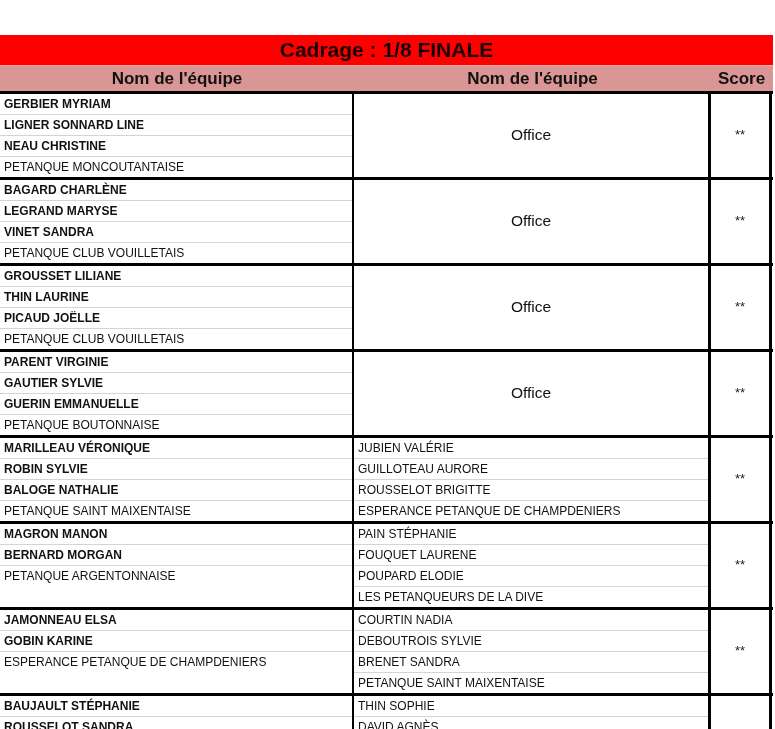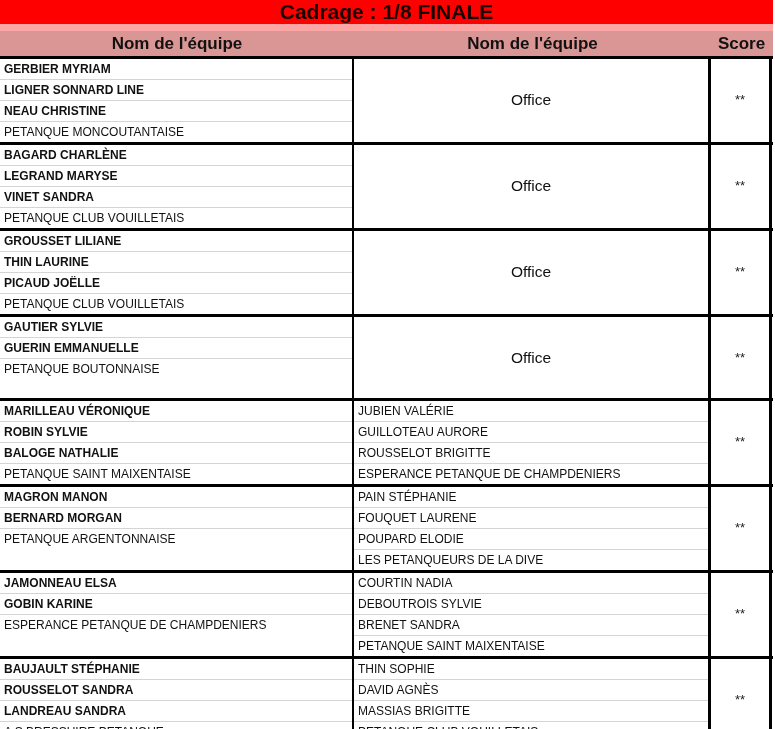--- a/index.html
+++ b/index.html
@@ -1,19 +1,19 @@
 <!DOCTYPE html>
 <html><head>
 <meta charset="utf-8">
 <style>
   html, body { margin:0; padding:0; background:#ffffff; }
   body { width:775px; height:729px; overflow:hidden; font-family:"Liberation Sans", sans-serif; }
   .sheet { position:relative; width:773px; }
   .title-bar { height:31px; background:#ff0000; display:flex; align-items:center; justify-content:center;
-    font-weight:bold; font-size:21px; color:#1a0000; border-bottom:7px solid #fca5a5; box-sizing:border-box; }
+    font-weight:bold; font-size:21px; color:#1a0000; border-bottom:1px solid #fca5a5; box-sizing:border-box;margin-top:35px; }
   .header-row { display:flex; height:25px; background:#da9694; border-bottom:3px solid #000; box-sizing:content-box; }
   .hcell { display:flex; align-items:center; justify-content:center; font-weight:bold; font-size:17px; color:#111; box-sizing:border-box; }
   .c1 { width:354px; }
   .c2 { width:357px; }
   .c3 { width:61px; }
   .match { display:flex; border-bottom:3px solid #000; box-sizing:border-box; }
   .match:last-child { border-bottom:3px solid #000; }
   .col { box-sizing:border-box; }
   .col.c1 { border-right:2px solid #000; }
   .col.c2 { border-right:3px solid #000; }
@@ -77,20 +77,21 @@
     <div class="col c2">
       <div class="merged">Office</div>
     </div>
     <div class="col c3">
       <div class="score">**</div>
     </div>
   </div>
 
   <div class="match">
     <div class="col c1">
+      <div class="cell player">PARENT VIRGINIE</div>
       <div class="cell player">GAUTIER SYLVIE</div>
       <div class="cell player">GUERIN EMMANUELLE</div>
       <div class="cell club">PETANQUE BOUTONNAISE</div>
     </div>
     <div class="col c2">
       <div class="merged">Office</div>
     </div>
     <div class="col c3">
       <div class="score">**</div>
     </div>

